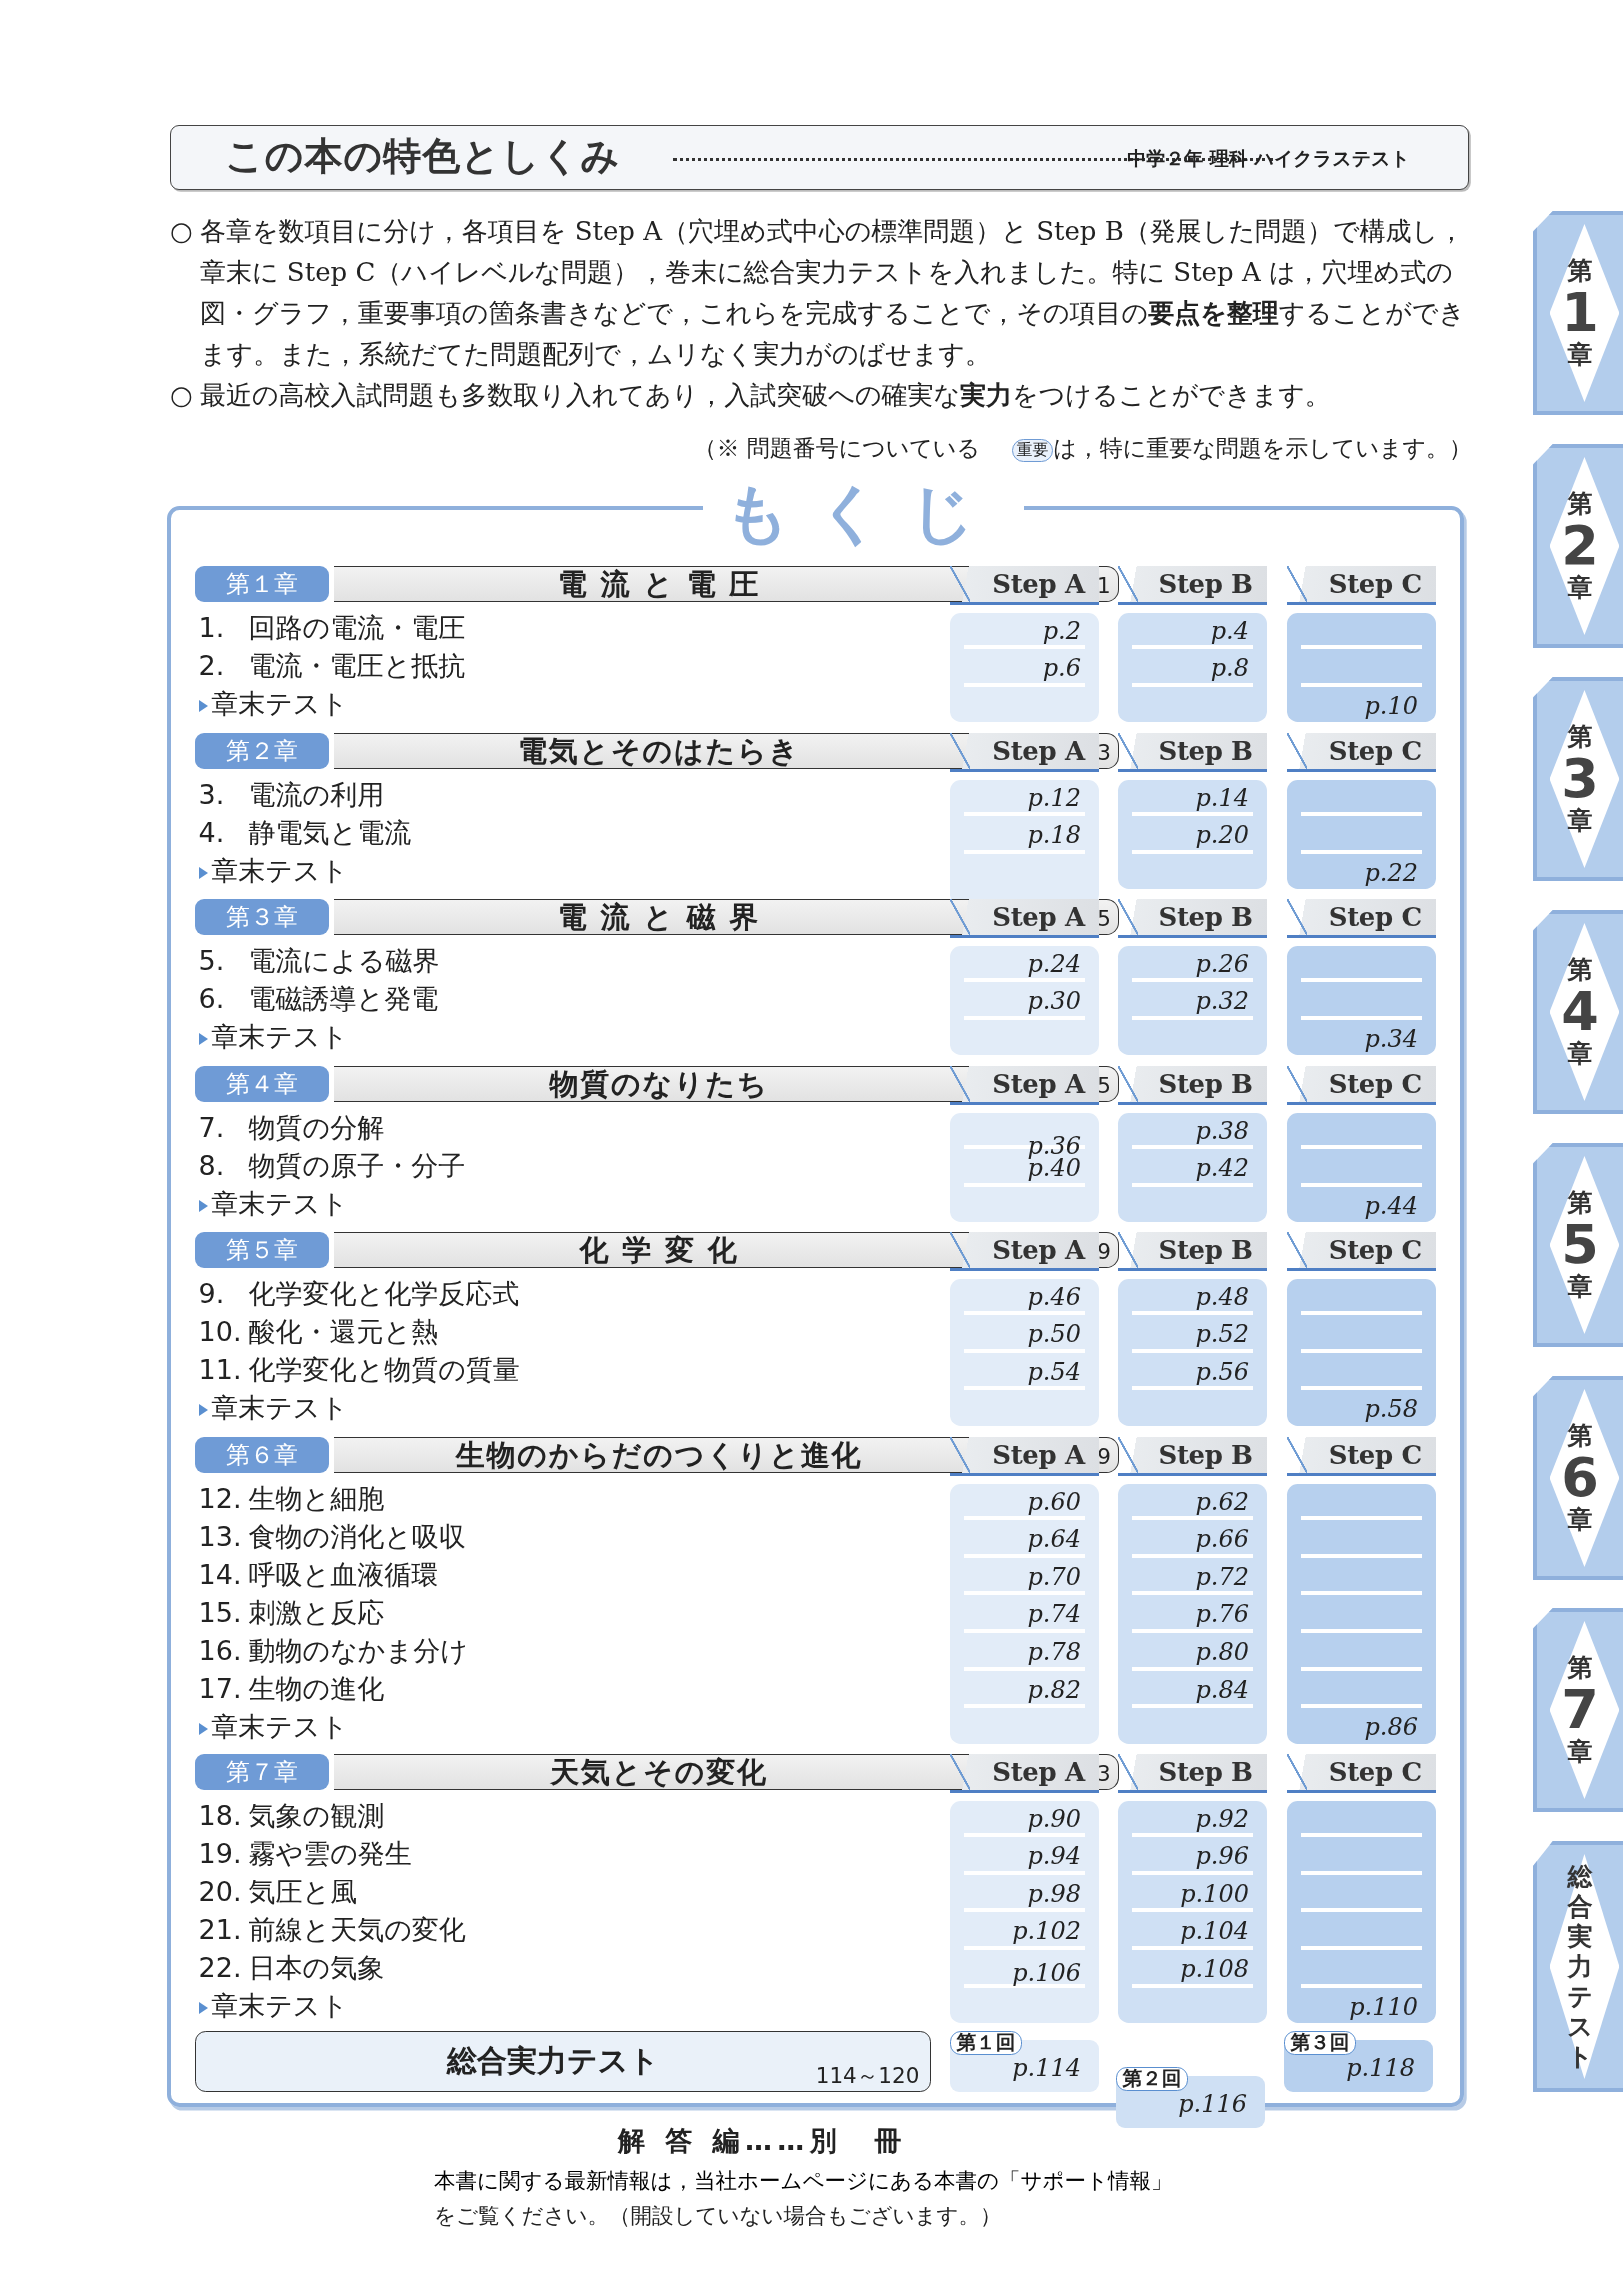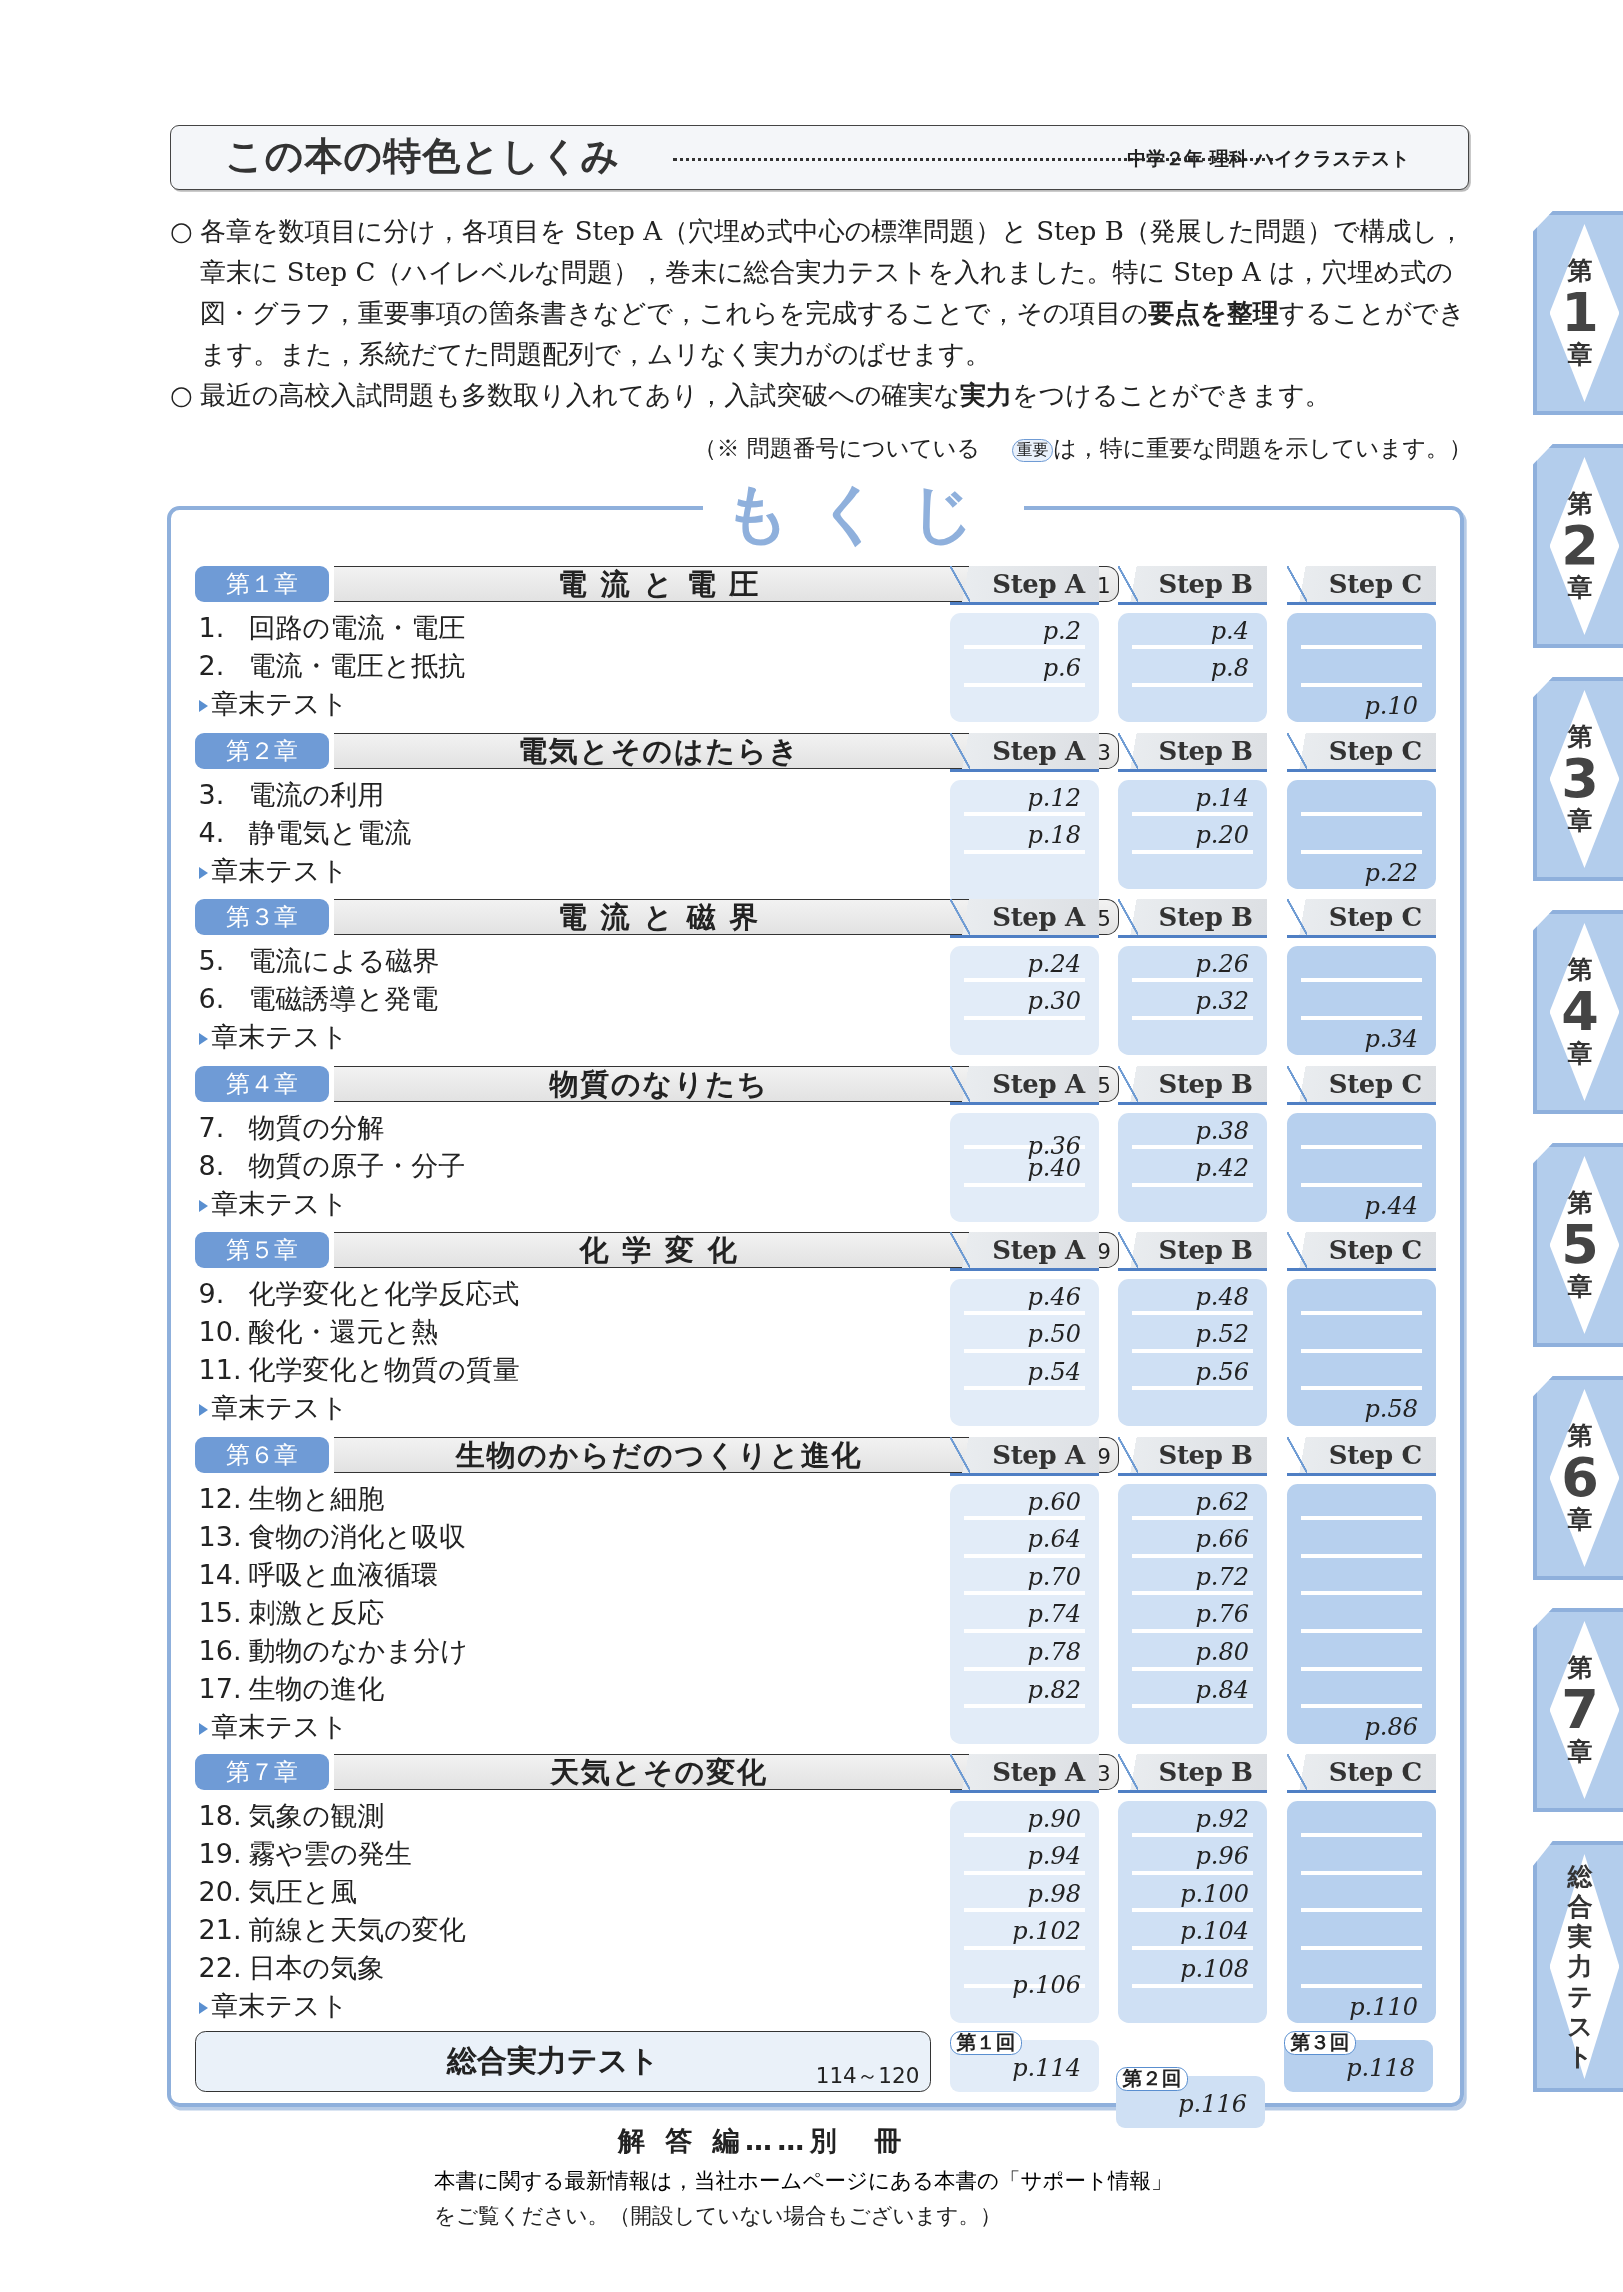--- a/index.html
+++ b/index.html
@@ -501,21 +501,21 @@
                  <div class="step-box" style="height:222px;">
             <div class="rule" style="top:32px;"></div>
             <div class="pg" style="top:3.6px;">p.90</div>
             <div class="rule" style="top:70px;"></div>
             <div class="pg" style="top:41px;">p.94</div>
             <div class="rule" style="top:107px;"></div>
             <div class="pg" style="top:79px;">p.98</div>
             <div class="rule" style="top:145px;"></div>
             <div class="pg" style="top:116px;">p.102</div>
             <div class="rule" style="top:183px;"></div>
-            <div class="pg" style="top:170px;font-style:italic;">p.106</div>
+            <div class="pg" style="top:158px;font-style:italic;">p.106</div>
           </div>
         </div>
         <div class="step-col col-b" style="left:168px;">
                  <div class="step-head">
             <span>Step B</span>
           </div>
                  <div class="step-box" style="height:222px;">
             <div class="rule" style="top:32px;"></div>
             <div class="pg" style="top:3.6px;">p.92</div>
             <div class="rule" style="top:70px;"></div>

